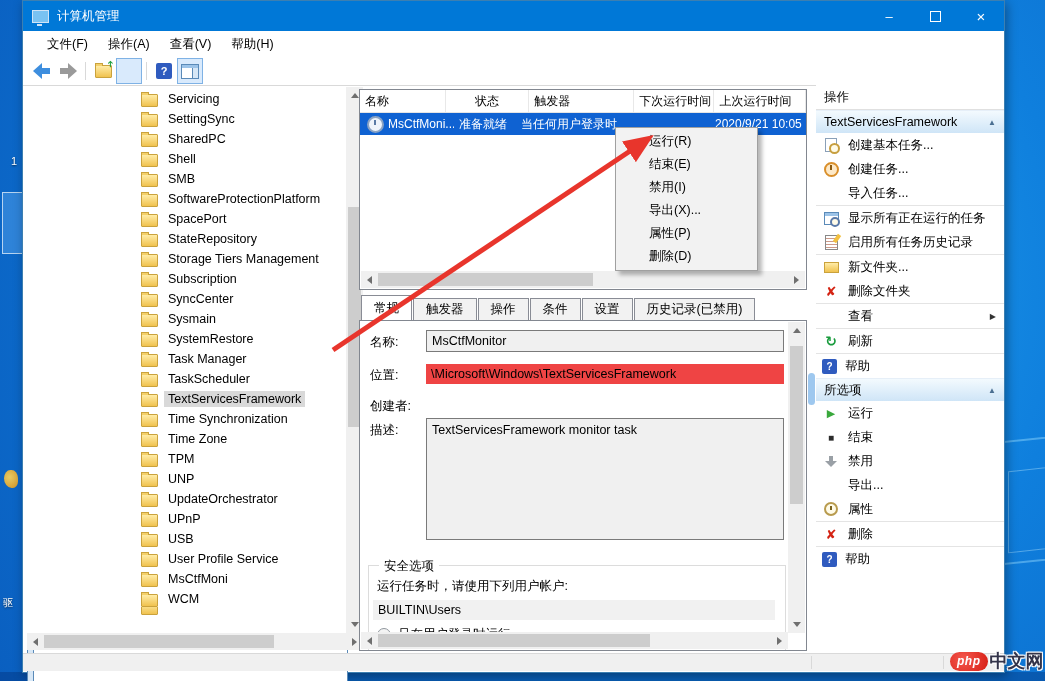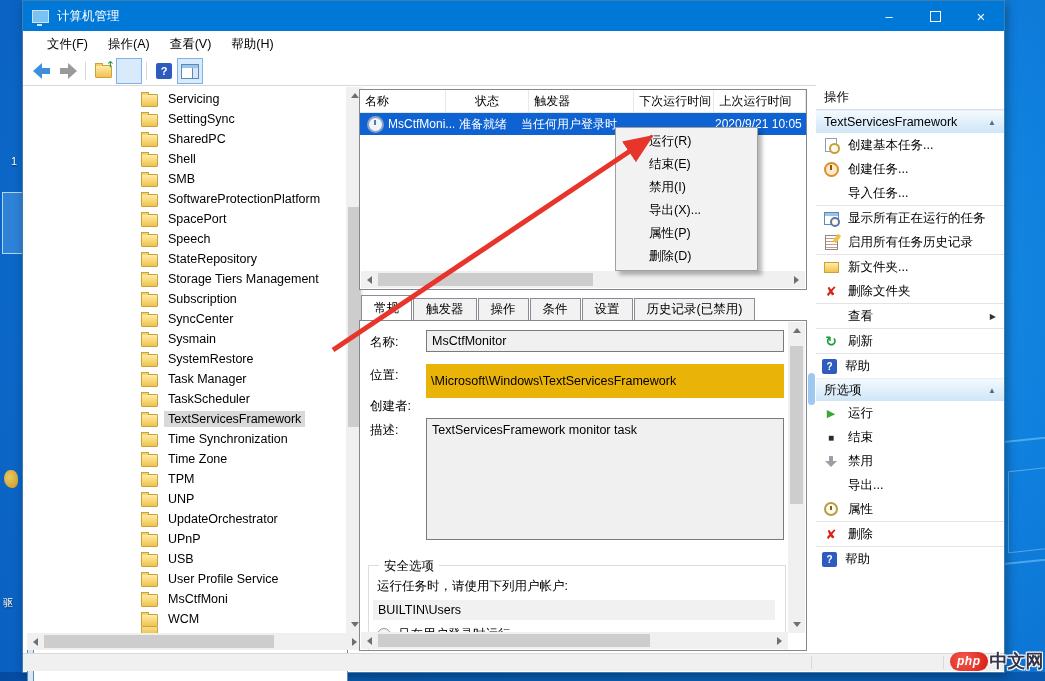--- a/index.html
+++ b/index.html
@@ -234,24 +234,20 @@
         <div class="tree-item">
           <span class="ico-folder"></span>
           <span class="tree-label">SoftwareProtectionPlatform</span>
         </div>
 
         <div class="tree-item">
           <span class="ico-folder"></span>
           <span class="tree-label">SpacePort</span>
         </div>
 
-        <div class="tree-item">
-          <span class="ico-folder"></span>
-          <span class="tree-label">Speech</span>
-        </div>
 
         <div class="tree-item">
           <span class="ico-folder"></span>
           <span class="tree-label">StateRepository</span>
         </div>
 
         <div class="tree-item">
           <span class="ico-folder"></span>
           <span class="tree-label">Storage Tiers Management</span>
         </div>
@@ -411,21 +407,21 @@
           <div class="tab">触发器</div>
           <div class="tab">操作</div>
           <div class="tab">条件</div>
           <div class="tab">设置</div>
           <div class="tab">历史记录(已禁用)</div>
       </div>
       <div class="dbox">
         <div class="flabel" style="top:13px;">名称:</div>
         <div class="finput bordered" style="top:9px;height:22px;">MsCtfMonitor</div>
         <div class="flabel" style="top:46px;">位置:</div>
-        <div class="finput strip" style="top:43px;height:34px;background:#eab308;">\Microsoft\Windows\TextServicesFramework</div>
+        <div class="finput strip" style="top:43px;height:20px;background:#ef4444;">\Microsoft\Windows\TextServicesFramework</div>
         <div class="flabel" style="top:77px;">创建者:</div>
         <div class="finput" style="top:75px;height:18px;background:transparent;"></div>
         <div class="flabel" style="top:101px;">描述:</div>
         <div class="finput bordered" style="top:97px;height:122px;align-items:flex-start;padding-top:4px;">TextServicesFramework monitor task</div>
         <div class="groupbox">
           <div class="gb-legend">安全选项</div>
           <div class="gb-hint">运行任务时，请使用下列用户帐户:</div>
           <div class="gb-account">BUILTIN\Users</div>
           <div class="gb-radio-row">
             <span class="radio"></span>

